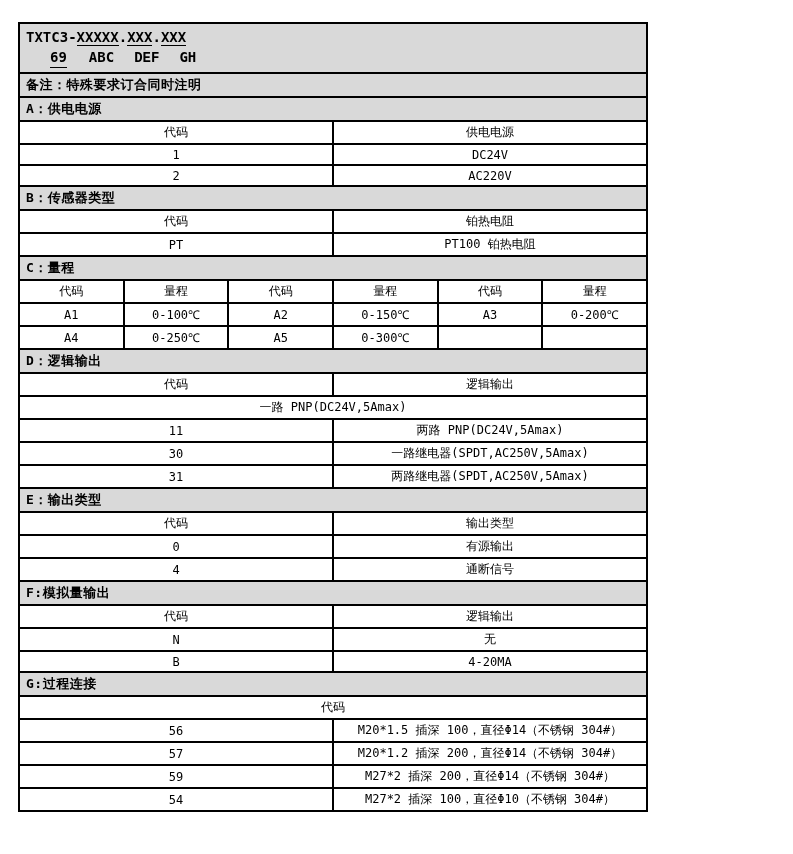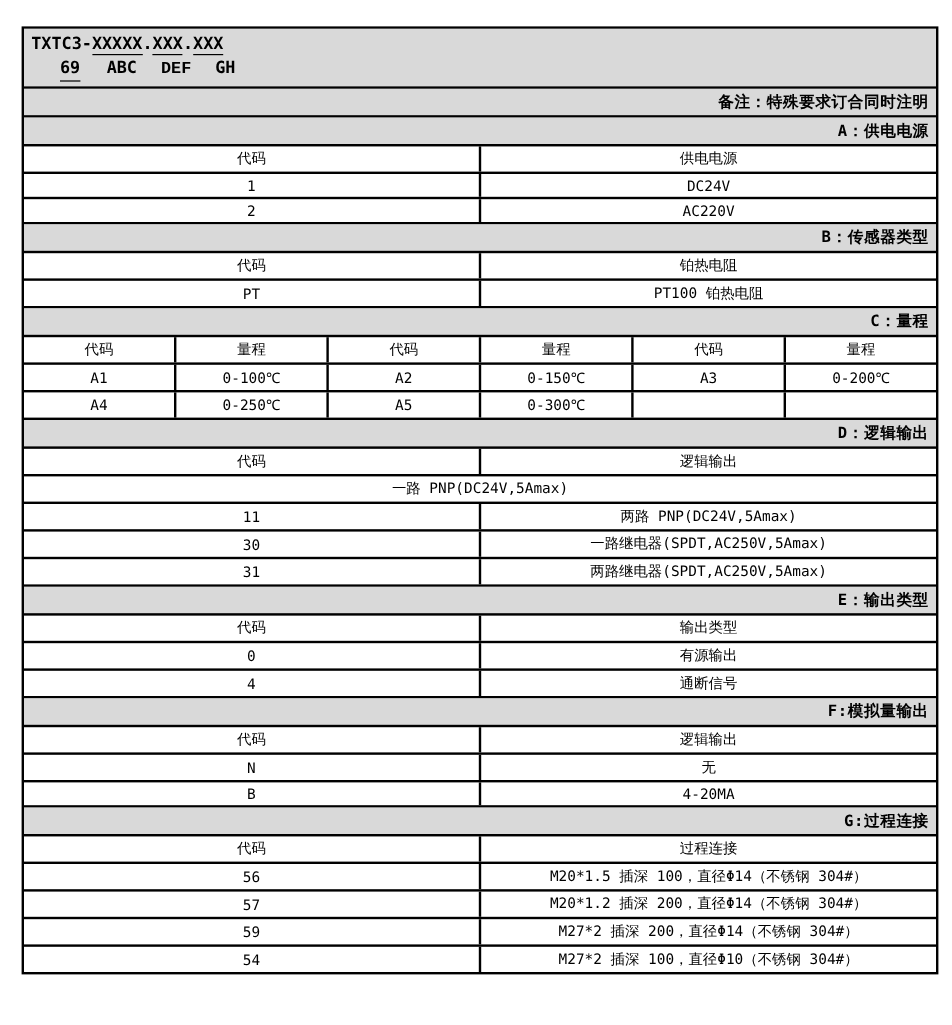--- a/index.html
+++ b/index.html
@@ -2,41 +2,40 @@
 <html><head>
 <meta charset="utf-8">
 <style>
   html,body{margin:0;padding:0;background:#ffffff;}
   body{
     width:793px;height:854px;
     font-family:"DejaVu Sans Mono","Liberation Mono",monospace;
     color:#000;
   }
   .doc{
-    position:absolute;left:18px;top:22px;width:764px;
+    position:absolute;left:18px;top:22px;width:630px;
     border:2px solid #000;
     box-sizing:border-box;
     background:#fff;
   }
   .row{
     display:flex;
     border-bottom:2px solid #000;
     min-height:21px;
     align-items:stretch;
     box-sizing:border-box;
   }
   .row:last-child{border-bottom:none;}
   .gray{background:#d9d9d9;}
   .sec{
     font-weight:bold;
     font-size:13px;
     align-items:center;
     padding:2px 6px;
     letter-spacing:0.5px;
-    justify-content:flex-end;
   }
   .title-block{
     flex-direction:column;
     justify-content:center;
     padding:3px 6px 4px 6px;
     font-weight:bold;
     font-size:14px;
     line-height:20px;
   }
   .t2 span{display:inline-block;}
@@ -181,21 +180,20 @@
   <div class="row">
     <div class="cell">B</div>
     <div class="cell">4-20MA</div>
   </div>
 
   <div class="row gray sec">
       <span>G:过程连接</span>
     </div>
   <div class="row">
     <div class="cell">代码</div>
-    <div class="cell">过程连接</div>
   </div>
   <div class="row">
     <div class="cell">56</div>
     <div class="cell">M20*1.5 插深 100，直径Φ14（不锈钢 304#）</div>
   </div>
   <div class="row">
     <div class="cell">57</div>
     <div class="cell">M20*1.2 插深 200，直径Φ14（不锈钢 304#）</div>
   </div>
   <div class="row">

